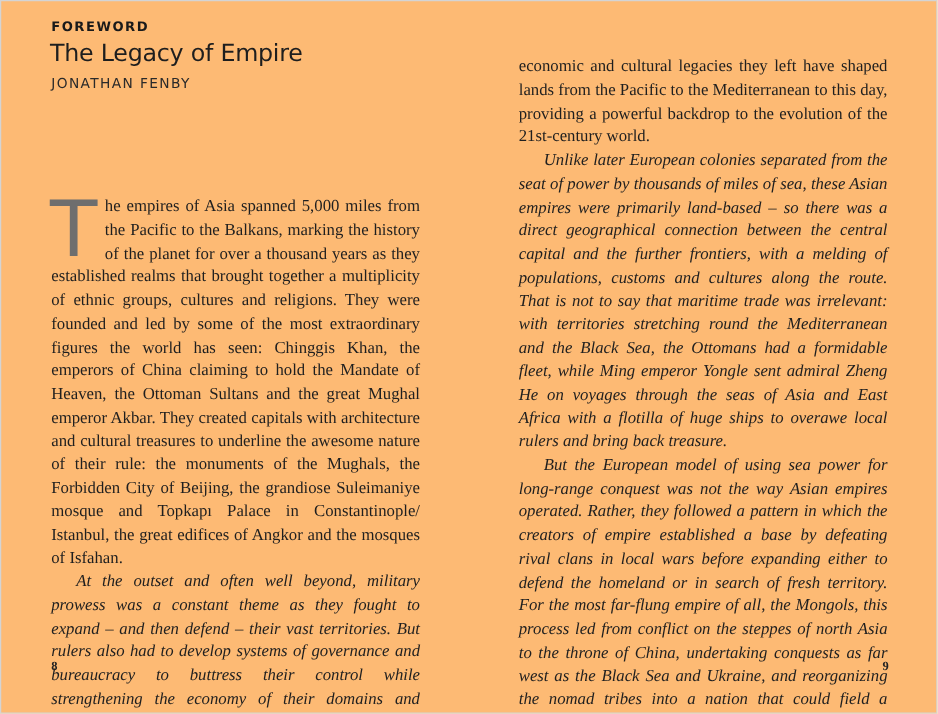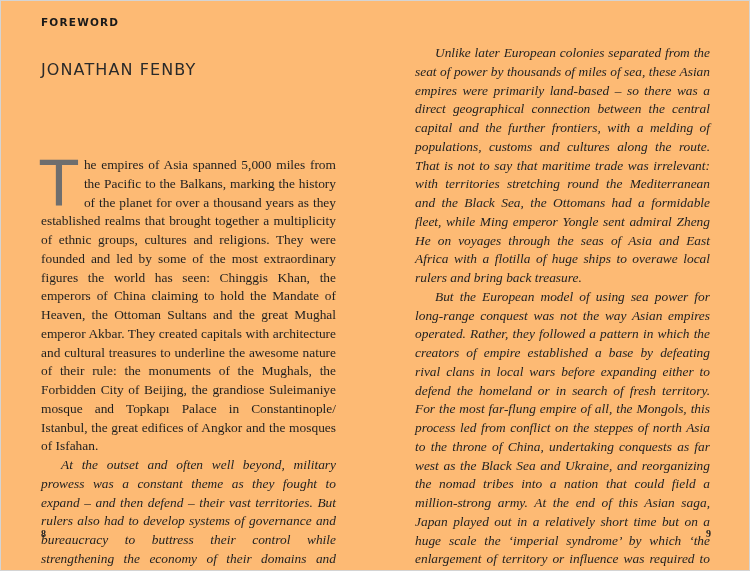--- a/index.html
+++ b/index.html
@@ -16,21 +16,21 @@
     font-family: "DejaVu Sans", sans-serif; font-weight: bold;
     font-size: 10.5px; letter-spacing: 1.2px; color: #1a1a1a;
   }
   .title {
     position: absolute; left: 39px; top: 31px;
     font-family: "DejaVu Sans", sans-serif; font-size: 19px;
     color: #1e1e1e; letter-spacing: -0.2px; white-space: nowrap;
   }
   .author {
     position: absolute; left: 40px; top: 59px;
-    font-family: "DejaVu Sans", sans-serif; font-size: 16px;
+    font-family: "DejaVu Sans", sans-serif; font-size: 11px;
     letter-spacing: 1.1px; color: #2a2a2a;
   }
   .body {
     position: absolute; width: 295px;
     font-family: "Liberation Serif", serif; font-size: 13.4px;
     line-height: 18.75px; color: #1f1f1f; text-align: justify;
   }
   .page.left .body { left: 40px; top: 155px; }
   .page.right .body { left: 40px; top: 43px; }
   .body p { margin: 0; text-indent: 0; }
@@ -49,33 +49,35 @@
   .page.left .pageno { left: 40px; }
   .page.right .pageno { left: 331px; }
 </style>
 </head>
 <body>
 
 <div class="spread">
 
   <div class="page left">
     <div class="label">FOREWORD</div>
+    <div class="title">The Legacy of Empire</div>
     <div class="author">JONATHAN FENBY</div>
 
     <div class="body">
       <p class="cont"><span class="dropcap">T</span><span>he empires of Asia spanned 5,000 miles from the Pacific to the Balkans, marking the history of the planet for over a thousand years as they established realms that brought together a multiplicity of ethnic groups, cultures and religions. They were founded and led by some of the most extraordinary figures the world has seen: Chinggis Khan, the emperors of China claiming to hold the Mandate of Heaven, the Ottoman Sultans and the great Mughal emperor Akbar. They created capitals with architecture and cultural treasures to underline the awesome nature of their rule: the monuments of the Mughals, the Forbidden City of Beijing, the grandiose Suleimaniye mosque and Topkapı Palace in Constantinople/ Istanbul, the great edifices of Angkor and the mosques of Isfahan.</span></p>
       <p class="indent">At the outset and often well beyond, military prowess was a constant theme as they fought to expand – and then defend – their vast territories. But rulers also had to develop systems of governance and bureaucracy to buttress their control while strengthening the economy of their domains and fostering trade that provided earnings for their subjects, tax revenue and links with other states. Their impact as they established themselves and then turned their conquered lands into imperial states is laid out in the seven chapters of this book, whose distinguished authors bring out the achievements and failings, similarities and differences, innovations and diversities that left an indelible print on history.</p>
 
     </div>
 
     <div class="pageno">8</div>
   </div>
 
   <div class="page right">
     <div class="body">
+      <p class="cont">economic and cultural legacies they left have shaped lands from the Pacific to the Mediterranean to this day, providing a powerful backdrop to the evolution of the 21st-century world.</p>
       <p class="indent">Unlike later European colonies separated from the seat of power by thousands of miles of sea, these Asian empires were primarily land-based – so there was a direct geographical connection between the central capital and the further frontiers, with a melding of populations, customs and cultures along the route. That is not to say that maritime trade was irrelevant: with territories stretching round the Mediterranean and the Black Sea, the Ottomans had a formidable fleet, while Ming emperor Yongle sent admiral Zheng He on voyages through the seas of Asia and East Africa with a flotilla of huge ships to overawe local rulers and bring back treasure.</p>
       <p class="indent">But the European model of using sea power for long-range conquest was not the way Asian empires operated. Rather, they followed a pattern in which the creators of empire established a base by defeating rival clans in local wars before expanding either to defend the homeland or in search of fresh territory. For the most far-flung empire of all, the Mongols, this process led from conflict on the steppes of north Asia to the throne of China, undertaking conquests as far west as the Black Sea and Ukraine, and reorganizing the nomad tribes into a nation that could field a million-strong army. At the end of this Asian saga, Japan played out in a relatively short time but on a huge scale the ‘imperial syndrome’ by which ‘the enlargement of territory or influence was required to confirm the new political order, which then needed to defend new, contested boundaries.’ This thirst for expansion and the strains it caused often came to spell the end of empires, even if the strength of the edifice constructed in the years of glory could stave off collapse for a long time.</p>
 
     </div>
     <div class="pageno">9</div>
   </div>
 
 </div>
 
 </body></html>

